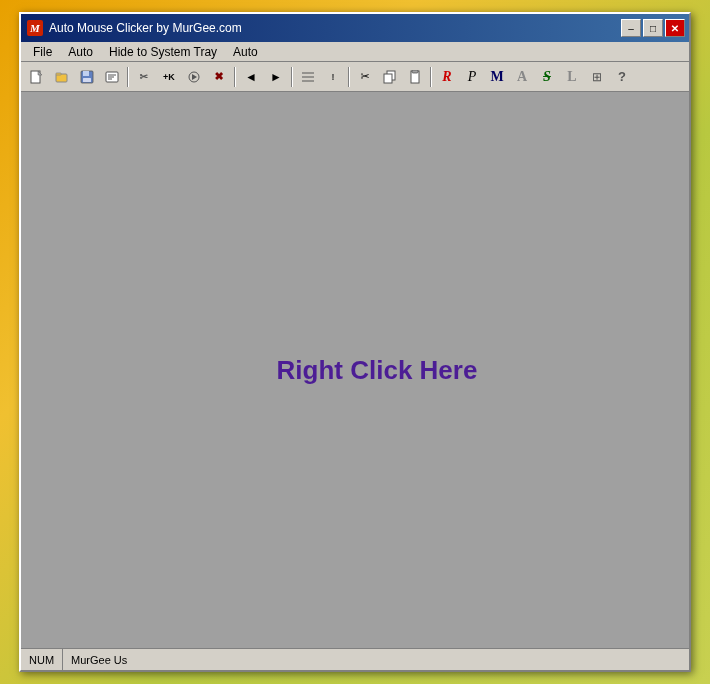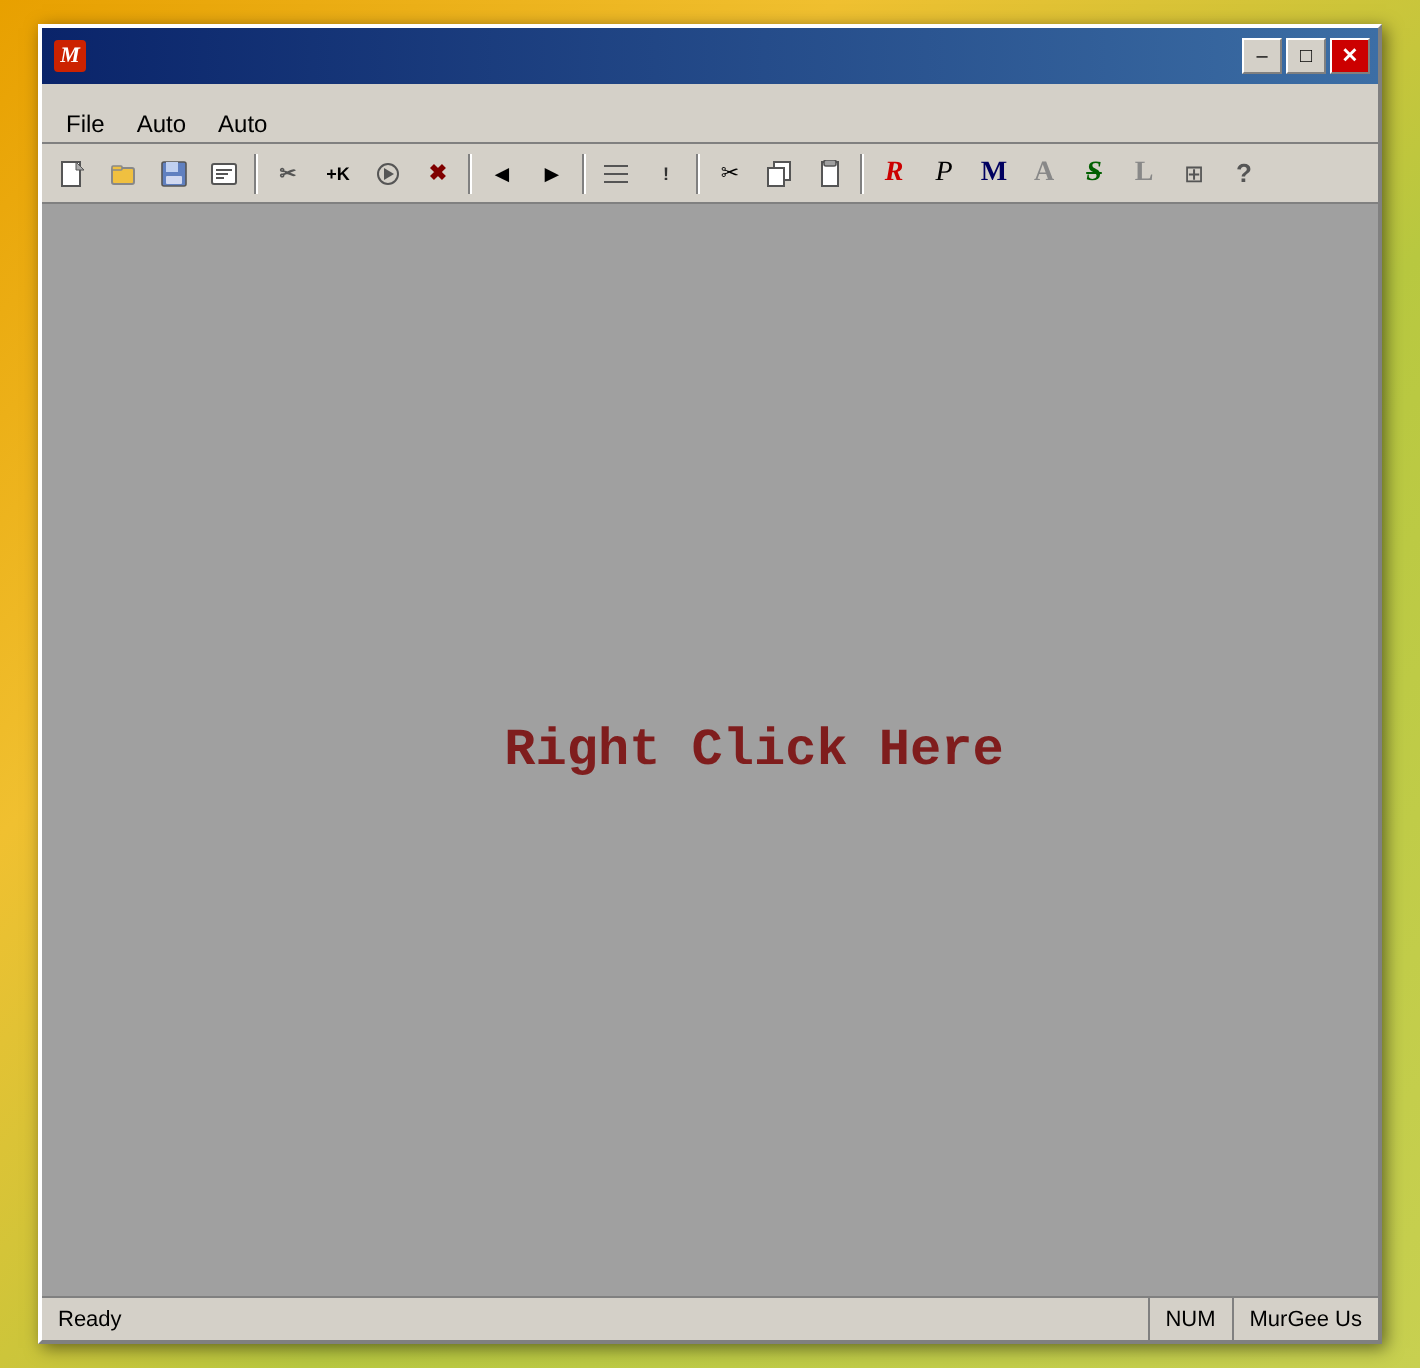--- a/index.html
+++ b/index.html
@@ -73,24 +73,24 @@
       font-size: 10px;
       cursor: pointer;
       color: #000;
     }
     .title-btn.close {
       background: #cc0000;
       color: white;
       font-weight: bold;
     }
     .menu-bar {
-      height: 30px;
-      background: #d4d0c8;
-      display: flex;
-      align-items: flex-end;
+      height: 20px;
+      background: #d4d0c8;
+      display: flex;
+      align-items: center;
       padding: 0 4px;
       border-bottom: 1px solid #808080;
       flex-shrink: 0;
     }
     .menu-item {
       padding: 2px 8px;
       font-size: 12px;
       color: #000;
       cursor: pointer;
       white-space: nowrap;
@@ -126,24 +126,24 @@
     }
     .main-area {
       flex: 1;
       background: #a0a0a0;
       display: flex;
       align-items: center;
       justify-content: center;
       position: relative;
     }
     .right-click-text {
-      color: #7f1d1d;
+      color: #4c1d95;
       font-size: 26px;
       font-weight: bold;
-      font-family: Liberation Mono, monospace;
+      font-family: Liberation Sans, sans-serif;
       margin-left: 44px;
     }
     .status-bar {
       height: 22px;
       background: #d4d0c8;
       display: flex;
       align-items: center;
       border-top: 1px solid #808080;
       flex-shrink: 0;
     }
@@ -170,31 +170,33 @@
     .tb-l { color: #888; font-weight: bold; font-family: serif; font-size: 14px; }
   </style>
 </head>
 <body>
 
 <div class="window">
 
   <div class="title-bar">
     <div class="title-bar-left">
       <div class="title-icon">M</div>
+      <span class="title-text">Auto Mouse Clicker by MurGee.com</span>
     </div>
     <div class="title-buttons">
       <div class="title-btn">–</div>
       <div class="title-btn">□</div>
       <div class="title-btn close">✕</div>
     </div>
   </div>
 
   <div class="menu-bar">
     <div class="menu-item">File</div>
     <div class="menu-item">Auto</div>
+    <div class="menu-item">Hide to System Tray</div>
     <div class="menu-item">Auto</div>
   </div>
 
   <div class="toolbar">
 
     <div class="toolbar-btn" title="New">
       <svg width="14" height="14" viewBox="0 0 14 14" fill="none" xmlns="http://www.w3.org/2000/svg">
         <rect x="1" y="1" width="9" height="12" fill="white" stroke="#555" stroke-width="1"></rect>
         <path d="M8 1 L12 5 L8 5 Z" fill="#aaa" stroke="#555" stroke-width="0.5"></path>
       </svg>
@@ -299,17 +301,16 @@
     <div class="toolbar-btn" title="Screenshot" style="font-size:12px; color:#555;">⊞</div>
 
     <div class="toolbar-btn" title="Help" style="font-size:13px; font-weight:bold; color:#555;">?</div>
   </div>
 
   <div class="main-area">
     <span class="right-click-text">Right Click Here</span>
   </div>
 
   <div class="status-bar">
-    <div class="status-section flex-grow">Ready</div>
     <div class="status-section">NUM</div>
     <div class="status-section">MurGee Us</div>
   </div>
 </div>
 
 </body></html>

